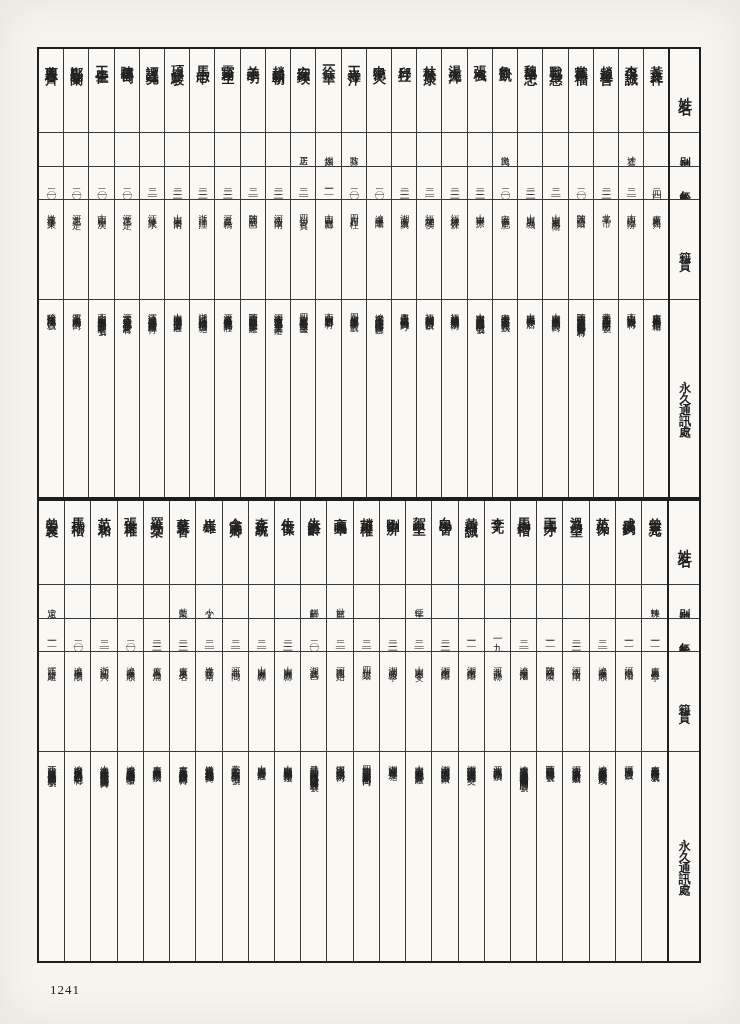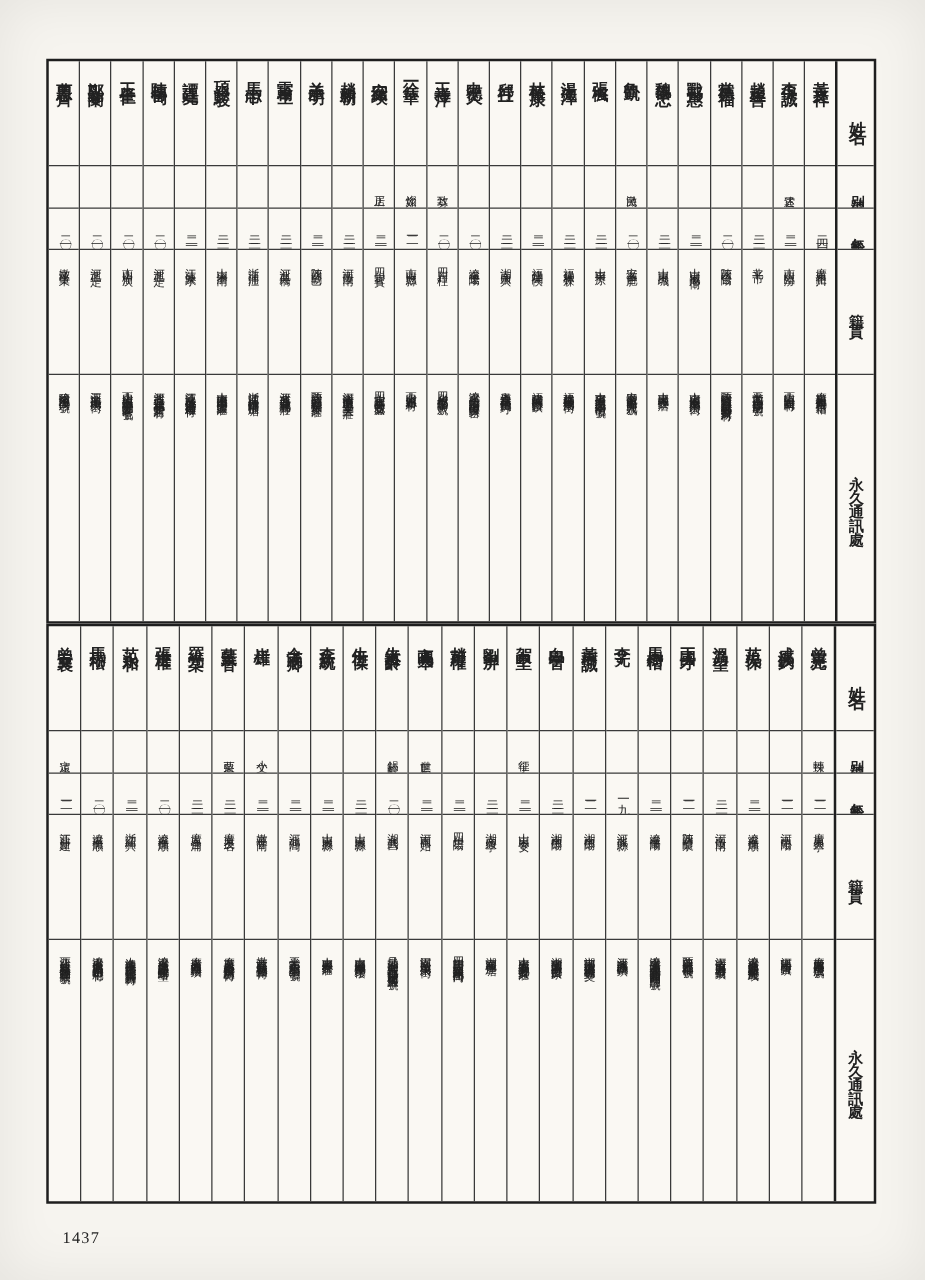--- a/index.html
+++ b/index.html
@@ -417,14 +417,14 @@
         </div>
         <div class="col">
           <div class="cell c-name">曾安襄</div>
           <div class="cell c-alias">定遠</div>
           <div class="cell c-age">二一</div>
           <div class="cell c-native">江西新建</div>
           <div class="cell c-address">江西省新建縣生米鋪曾和順米號</div>
         </div>
       </section>
   </div>
-  <div class="page-number">1437</div>
+  <div class="page-number">1241</div>
 </div>
 
 </body></html>

